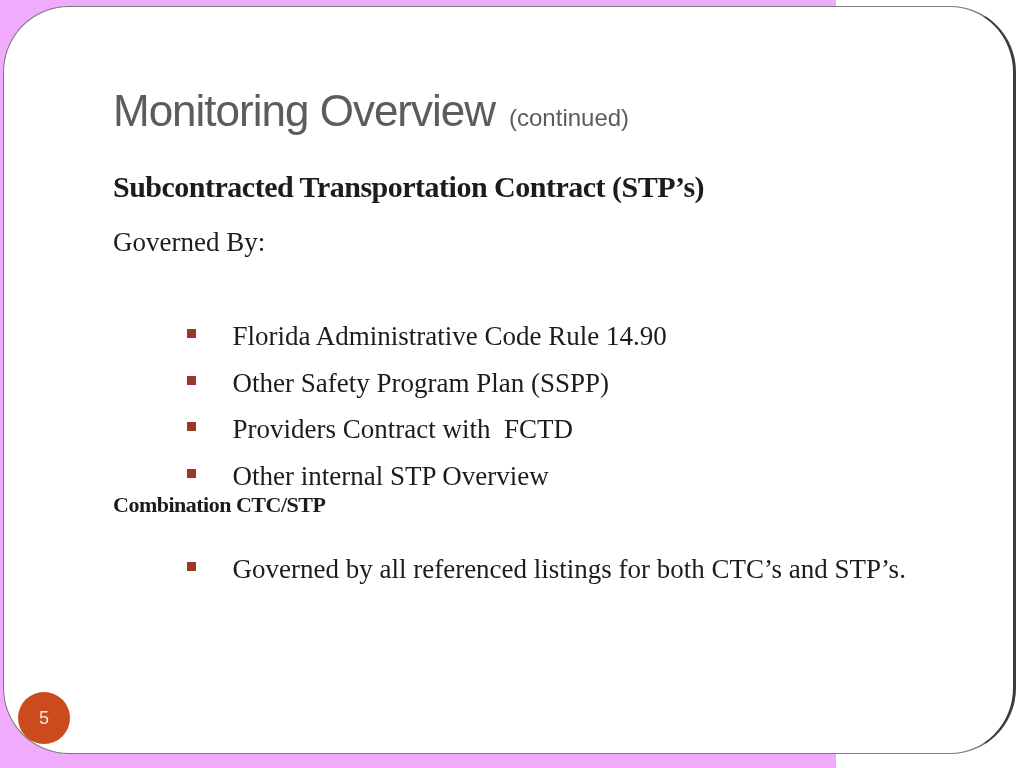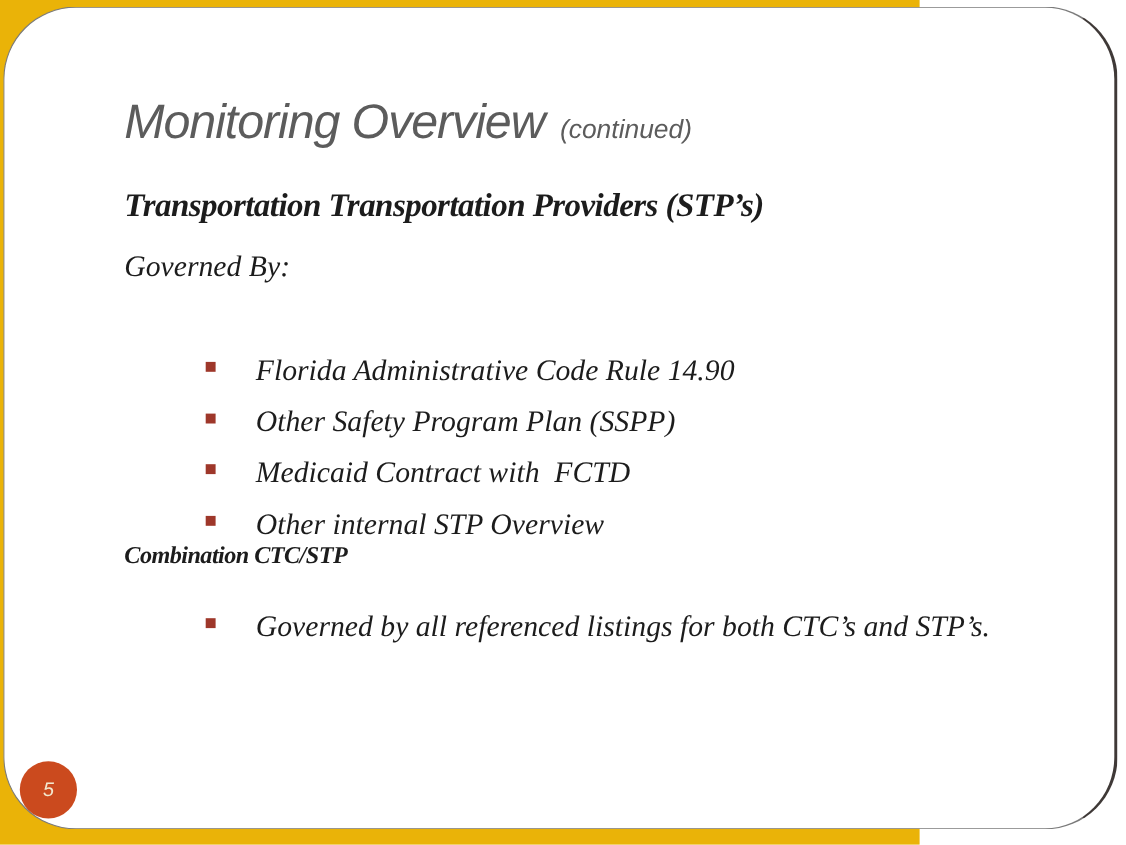--- a/index.html
+++ b/index.html
@@ -8,22 +8,21 @@
     width: 1024px;
     height: 768px;
     background: #ffffff;
     overflow: hidden;
     font-family: "Liberation Serif", serif;
   }
   .stage {
     position: relative;
     width: 836px;
     height: 768px;
-    background: #eab308;
-    font-style: italic;
+    background: #f0abfc;
   }
   
   .slide-frame {
     position: absolute;
     left: 3px;
     top: 6px;
     width: 1013px;
     height: 748px;
     box-sizing: border-box;
     border: 1.5px solid #7a7a7a;
@@ -134,32 +133,32 @@
 <div class="stage">
   <div class="slide-frame"></div>
 
   <div class="content">
 
     <div class="title-row">
       <span class="title-main">Monitoring Overview</span>
       <span class="title-suffix">(continued)</span>
     </div>
 
-    <div class="h-stp">Transportation Transportation Providers (STP’s)</div>
+    <div class="h-stp">Subcontracted Transportation Contract (STP’s)</div>
 
     <div class="governed-by">Governed By:</div>
 
     <div class="bullet-row b1">
       <span class="bullet-sq"></span><span class="bullet-text">Florida Administrative Code Rule 14.90</span>
     </div>
     <div class="bullet-row b2">
       <span class="bullet-sq"></span><span class="bullet-text">Other Safety Program Plan (SSPP)</span>
     </div>
     <div class="bullet-row b3">
-      <span class="bullet-sq"></span><span class="bullet-text">Medicaid Contract with  FCTD</span>
+      <span class="bullet-sq"></span><span class="bullet-text">Providers Contract with  FCTD</span>
     </div>
     <div class="bullet-row b4">
       <span class="bullet-sq"></span><span class="bullet-text">Other internal STP Overview</span>
     </div>
 
     <div class="h-combo">Combination CTC/STP</div>
 
     <div class="bullet-row b5">
       <span class="bullet-sq"></span><span class="bullet-text">Governed by all referenced listings for both CTC’s and STP’s.</span>
     </div>

